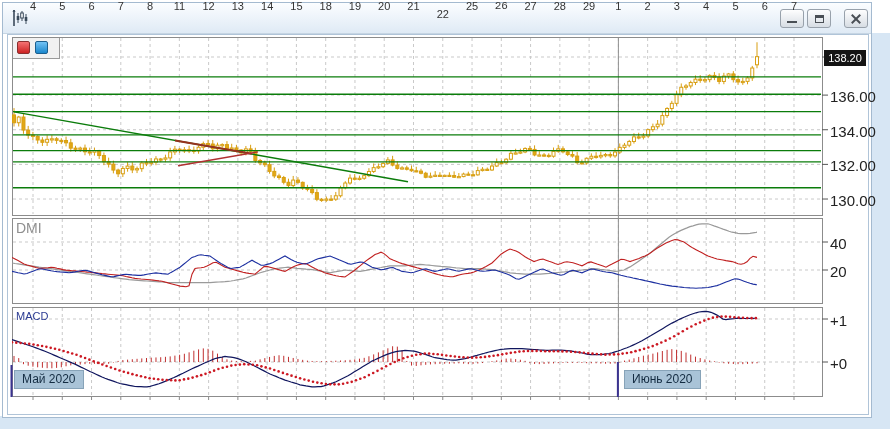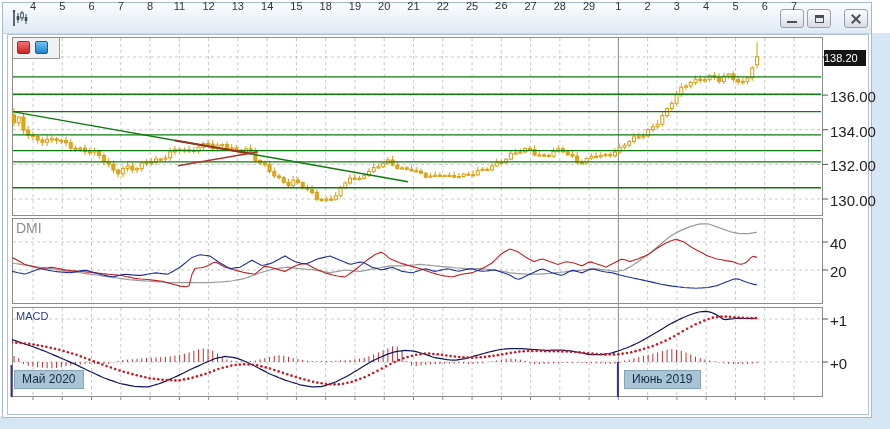--- a/index.html
+++ b/index.html
@@ -18,21 +18,21 @@
   .glyph-max{position:absolute;left:7px;top:5px;width:9px;height:8px;border:1px solid #4a4f55;box-sizing:border-box;}
   .glyph-max:before{content:"";position:absolute;left:0;top:0;width:7px;height:2px;background:#4a4f55;}
   .glyph-x1,.glyph-x2{position:absolute;left:5px;top:8px;width:12px;height:2px;background:#4a4f55;}
   .glyph-x1{transform:rotate(45deg);} .glyph-x2{transform:rotate(-45deg);}
   #client{position:absolute;left:4px;top:31px;width:862px;height:381px;background:#fff;border:1px solid #b0c4d8;box-sizing:border-box;}
   #chart-svg{position:absolute;left:0;top:0;}
   #overlay{position:absolute;left:0;top:0;width:890px;height:429px;}
   .axlabel{position:absolute;font-size:15px;color:#222;}
   .datelabel{position:absolute;font-size:11px;color:#333;width:24px;text-align:center;top:400px;}
   #badge{position:absolute;left:824px;top:50px;width:42px;height:16px;background:#141414;color:#fff;
-    font-size:11px;line-height:16px;text-align:left;}
+    font-size:11px;line-height:16px;text-align:center;}
   #legend-tab{position:absolute;left:13px;top:38px;width:46px;height:20px;background:#f1f1f1;
     border-right:1px solid #9a9a9a;border-bottom:1px solid #9a9a9a;}
   .sqbtn{position:absolute;top:3px;width:13px;height:13px;border-radius:2px;box-sizing:border-box;cursor:default;}
   #sq-red{left:4px;background:linear-gradient(#f47272,#cc2222);border:1px solid #8a2f2f;}
   #sq-blue{left:22px;background:linear-gradient(#72c2f4,#1b87cc);border:1px solid #1c5f8e;}
   #dmi-label{position:absolute;left:16px;top:220px;font-size:14px;color:#8f8f8f;}
   #macd-label{position:absolute;left:16px;top:310px;font-size:11px;color:#2a3a92;}
   .monthbox{position:absolute;top:370px;height:17px;line-height:17px;padding:0 7px;font-size:12px;color:#142c42;
     background:#a9c3d7;border:1px solid #87a3b8;box-sizing:content-box;}
   #month-may{left:14px;} #month-june{left:624px;}
@@ -887,21 +887,21 @@
 
   <div id="overlay">
     <div id="legend-tab">
       <div class="sqbtn" id="sq-red"></div>
       <div class="sqbtn" id="sq-blue"></div>
     </div>
     <div id="badge">138.20</div>
     <div id="dmi-label">DMI</div>
     <div id="macd-label">MACD</div>
     <div class="monthbox" id="month-may">Май 2020</div>
-    <div class="monthbox" id="month-june">Июнь 2019</div>
+    <div class="monthbox" id="month-june">Июнь 2020</div>
   <div class="axlabel" style="left: 830px; top: 88.104px;">136.00</div>
       <div class="axlabel" style="left: 830px; top: 122.744px;">134.00</div>
       <div class="axlabel" style="left: 830px; top: 157.384px;">132.00</div>
       <div class="axlabel" style="left: 830px; top: 192.024px;">130.00</div>
       <div class="axlabel" style="left: 830px; top: 235px;">40</div>
       <div class="axlabel" style="left: 830px; top: 263px;">20</div>
       <div class="axlabel" style="left: 830px; top: 312px;">+1</div>
       <div class="axlabel" style="left: 830px; top: 355px;">+0</div>
       <div class="datelabel" style="left: 21px; top: 0px;">4</div>
       <div class="datelabel" style="left: 50.269px; top: 0px;">5</div>
@@ -910,21 +910,21 @@
       <div class="datelabel" style="left: 138.076px; top: 0px;">8</div>
       <div class="datelabel" style="left: 167.345px; top: 0px;">11</div>
       <div class="datelabel" style="left: 196.614px; top: 0px;">12</div>
       <div class="datelabel" style="left: 225.883px; top: 0px;">13</div>
       <div class="datelabel" style="left: 255.152px; top: 0px;">14</div>
       <div class="datelabel" style="left: 284.421px; top: 0px;">15</div>
       <div class="datelabel" style="left: 313.69px; top: 0px;">18</div>
       <div class="datelabel" style="left: 342.959px; top: 0px;">19</div>
       <div class="datelabel" style="left: 372.228px; top: 0px;">20</div>
       <div class="datelabel" style="left: 401.497px; top: 0px;">21</div>
-      <div class="datelabel" style="left: 430.766px; top: 0px; text-align: center;">22</div>
+      <div class="datelabel" style="left: 430.766px; top: 8px; text-align: center;">22</div>
       <div class="datelabel" style="left: 460.035px; top: 0px;">25</div>
       <div class="datelabel" style="left: 489.304px; top: 0px; font-family: Liberation Mono, monospace;">26</div>
       <div class="datelabel" style="left: 518.573px; top: 0px;">27</div>
       <div class="datelabel" style="left: 547.842px; top: 0px;">28</div>
       <div class="datelabel" style="left: 577.111px; top: 0px;">29</div>
       <div class="datelabel" style="left: 606.38px; top: 0px;">1</div>
       <div class="datelabel" style="left: 635.649px; top: 0px;">2</div>
       <div class="datelabel" style="left: 664.918px; top: 0px;">3</div>
       <div class="datelabel" style="left: 694.187px; top: 0px;">4</div>
       <div class="datelabel" style="left: 723.456px; top: 0px;">5</div>

